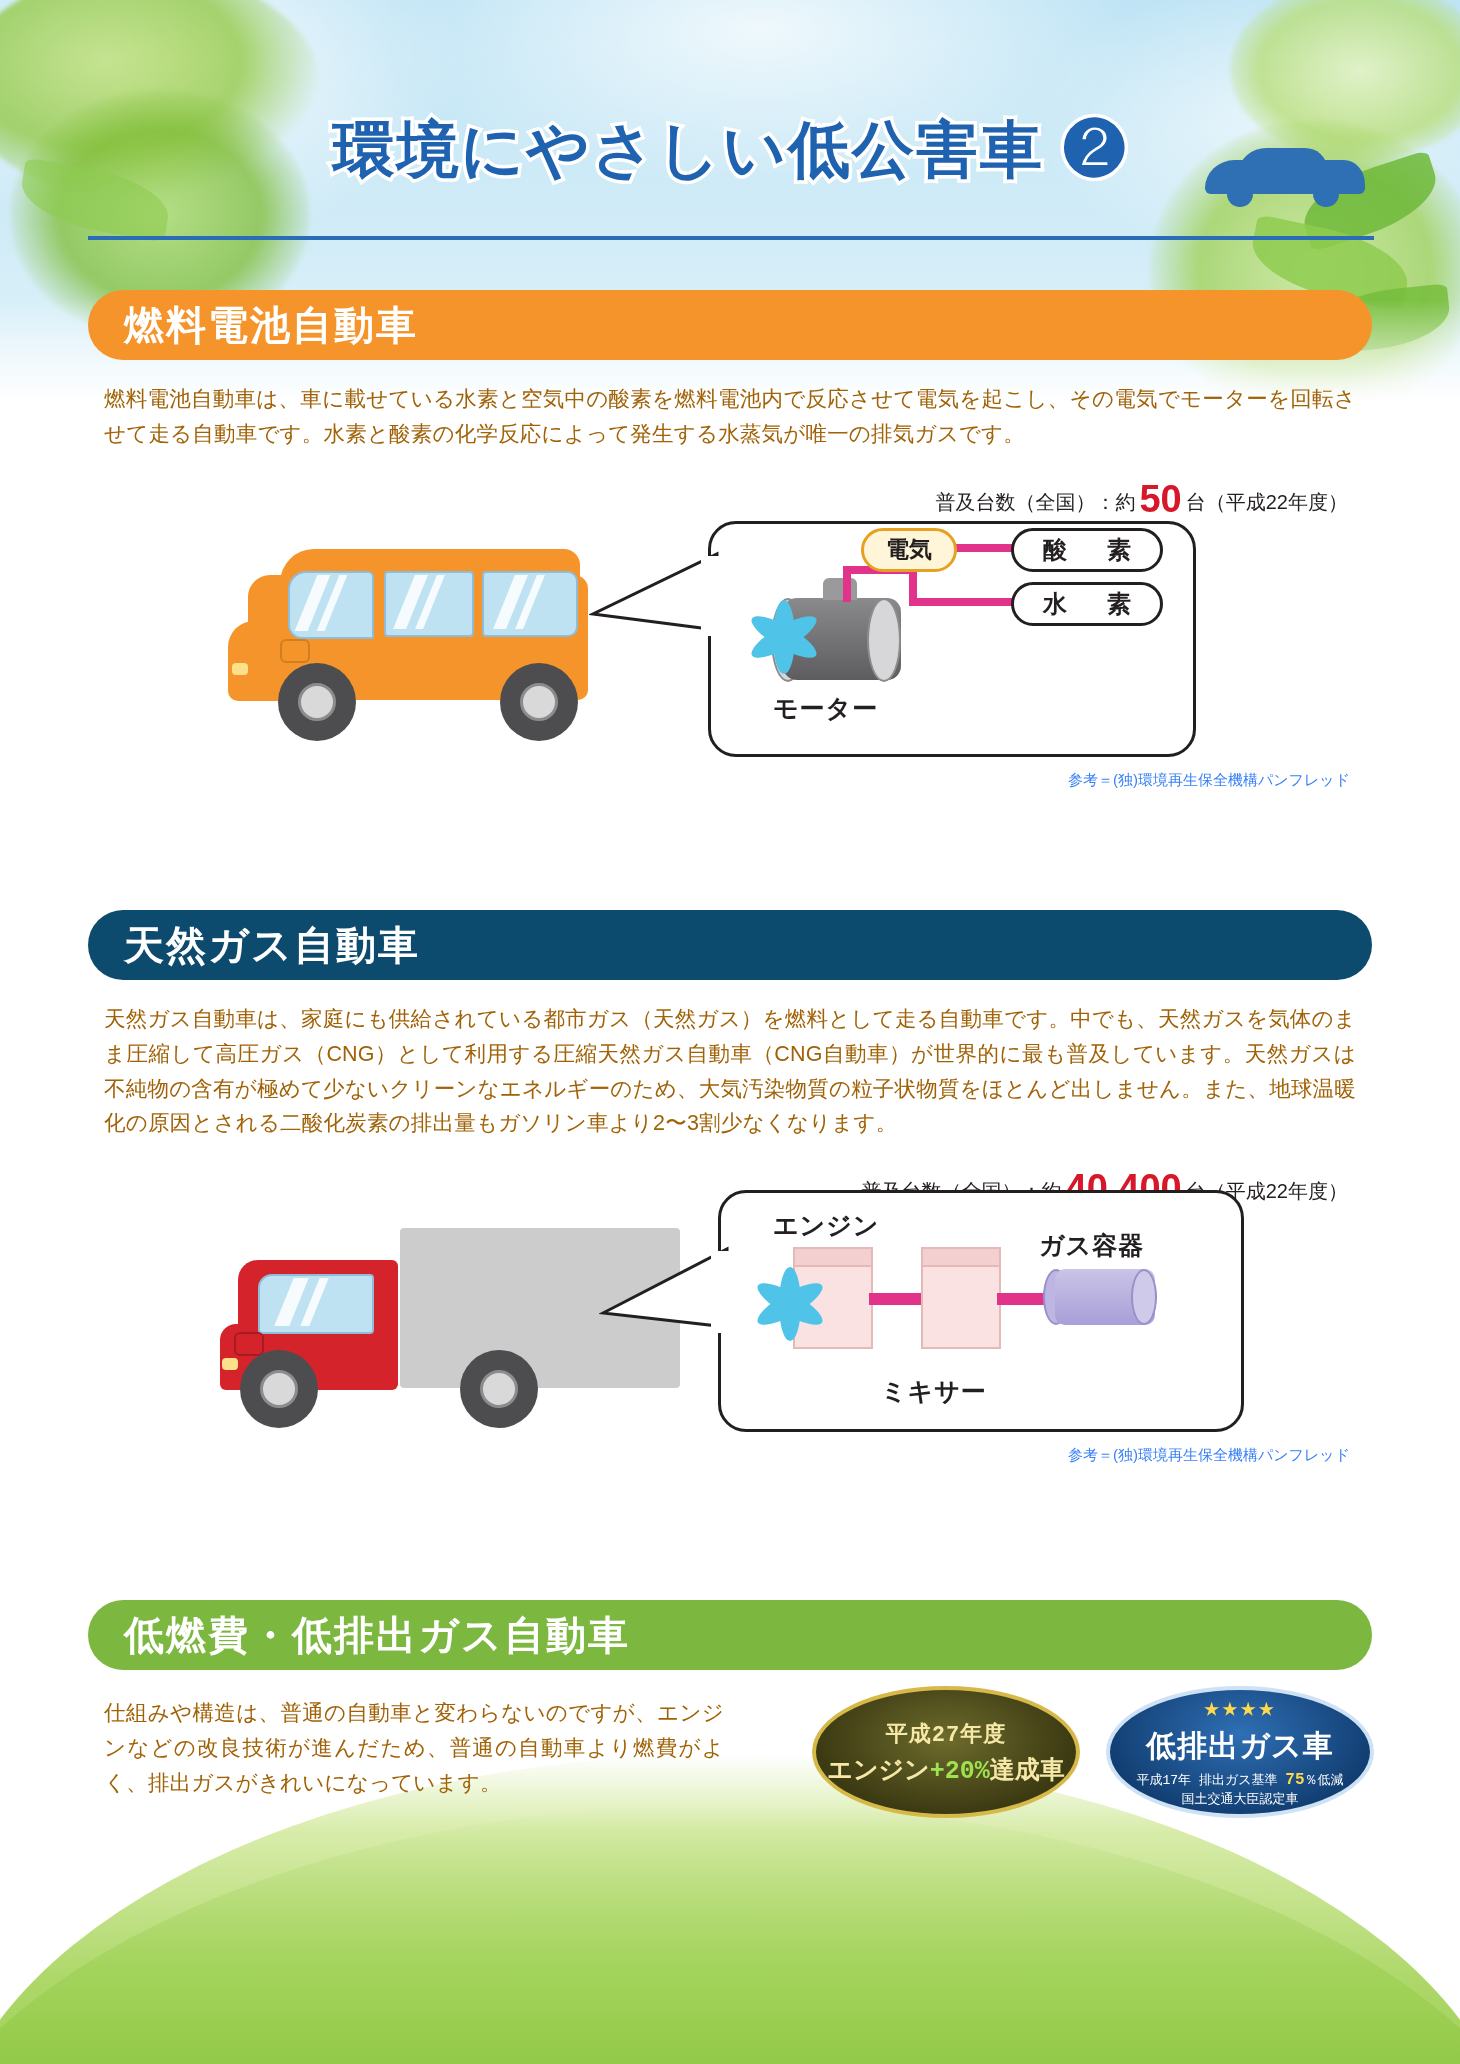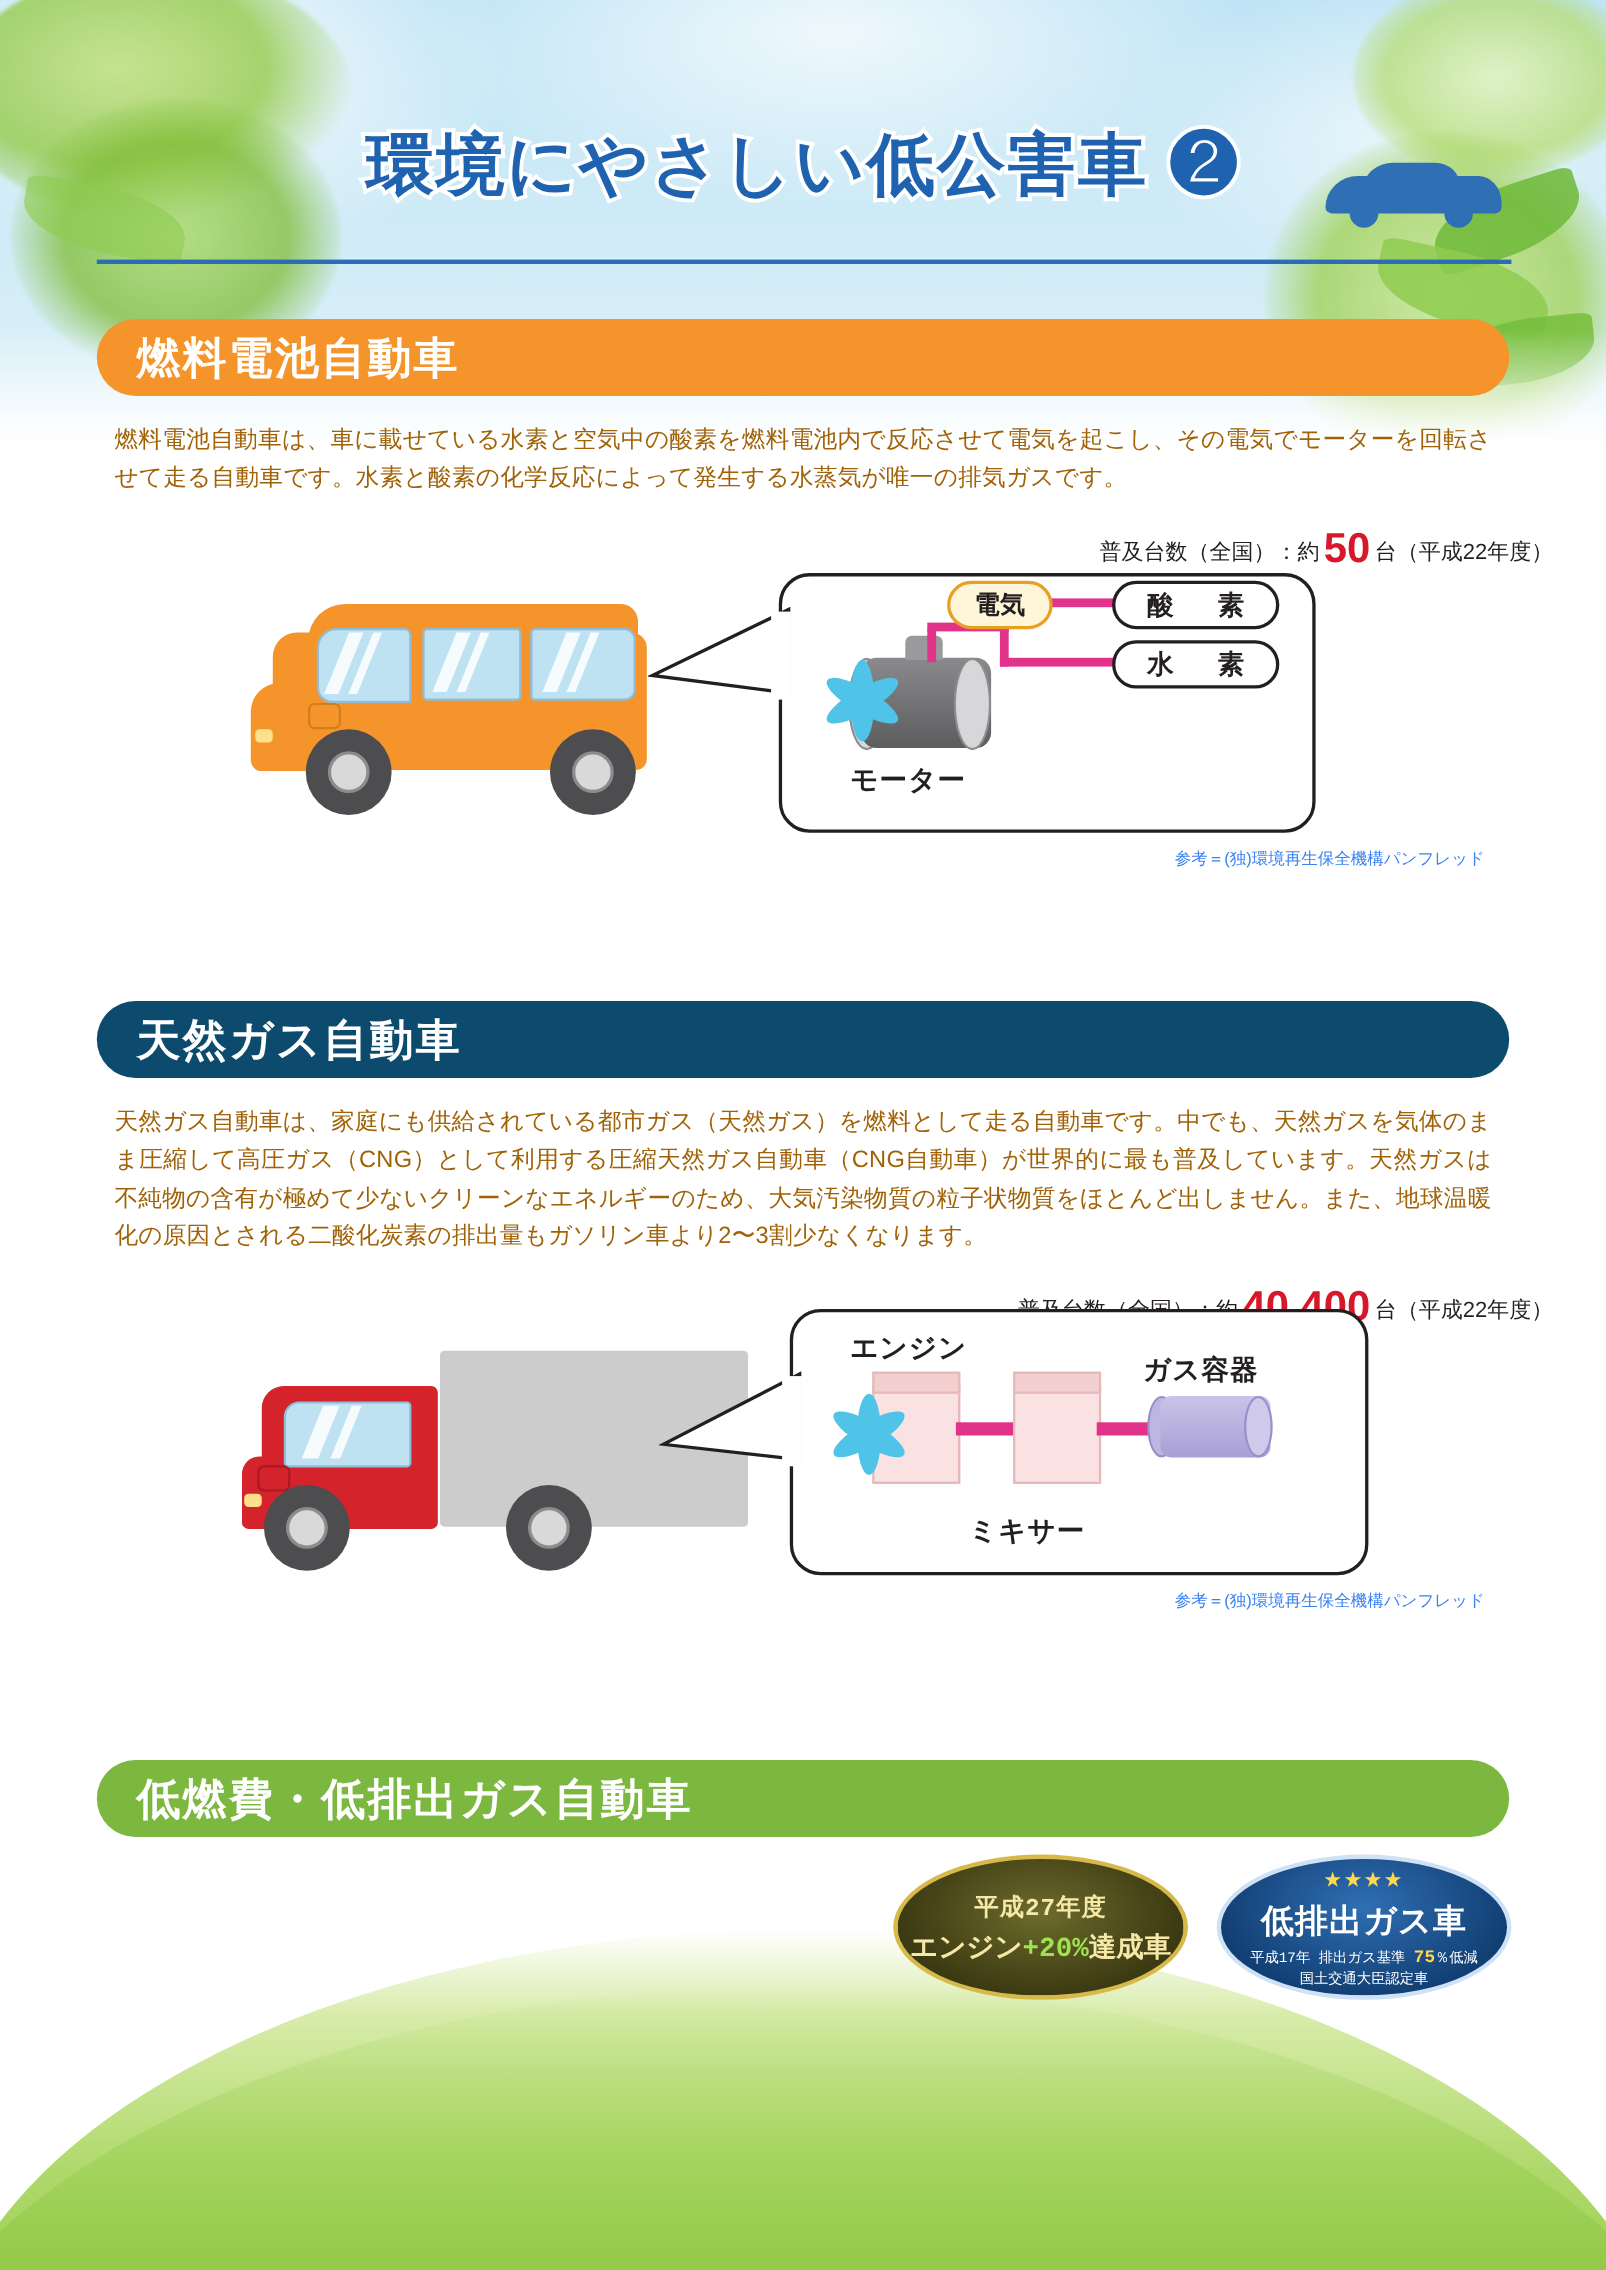--- a/index.html
+++ b/index.html
@@ -146,21 +146,21 @@
   .body-text {
     margin: 22px 104px 0 104px;
     font-size: 21.5px;
     line-height: 1.62;
     color: #a16207;
     letter-spacing: .2px;
     text-align: justify;
   }
   .stat-line {
     margin-top: 26px;
-    padding-right: 48px;
+    padding-right: 112px;
     text-align: right;
     font-size: 20px;
     color: #231f20;
   }
   .stat-num {
     font-size: 38px;
     font-weight: bold;
     color: #d7172a;
     vertical-align: -3px;
     margin: 0 4px;
@@ -536,20 +536,21 @@
       </div>
 
       <div class="credit" style="position:absolute; right:110px; top:236px;">参考＝(独)環境再生保全機構パンフレッド</div>
     </div>
   </div>
 
   <div class="section" style="top:1600px;">
     <div class="sec-band band-green">
       <span class="sec-band-title">低燃費・低排出ガス自動車</span>
     </div>
+    <p class="body-text" style="width:620px; margin-top:26px;">仕組みや構造は、普通の自動車と変わらないのですが、エンジンなどの改良技術が進んだため、普通の自動車より燃費がよく、排出ガスがきれいになっています。</p>
 
     <div class="badges" style="top:86px;">
       <div class="badge badge-fuel">
         <div class="line1">平成27年度</div>
         <div class="line2">
           <span>エンジン</span><span class="pct">+20%</span><span>達成車</span>
         </div>
       </div>
       <div class="badge badge-emis">
         <div class="stars">★★★★</div>

